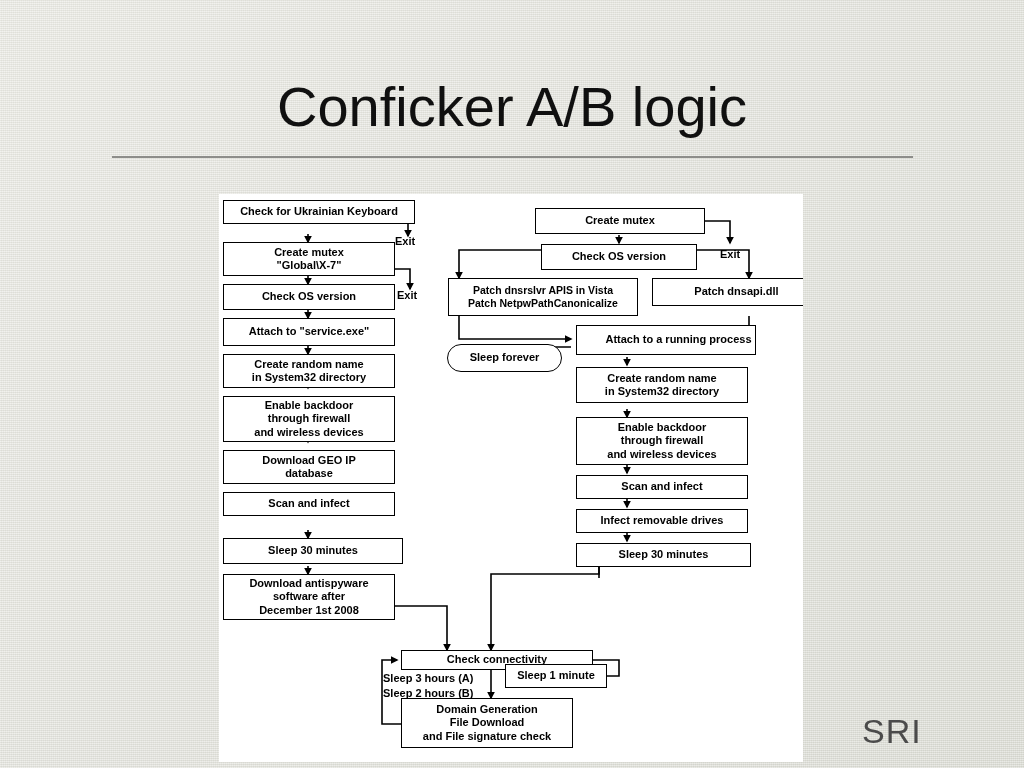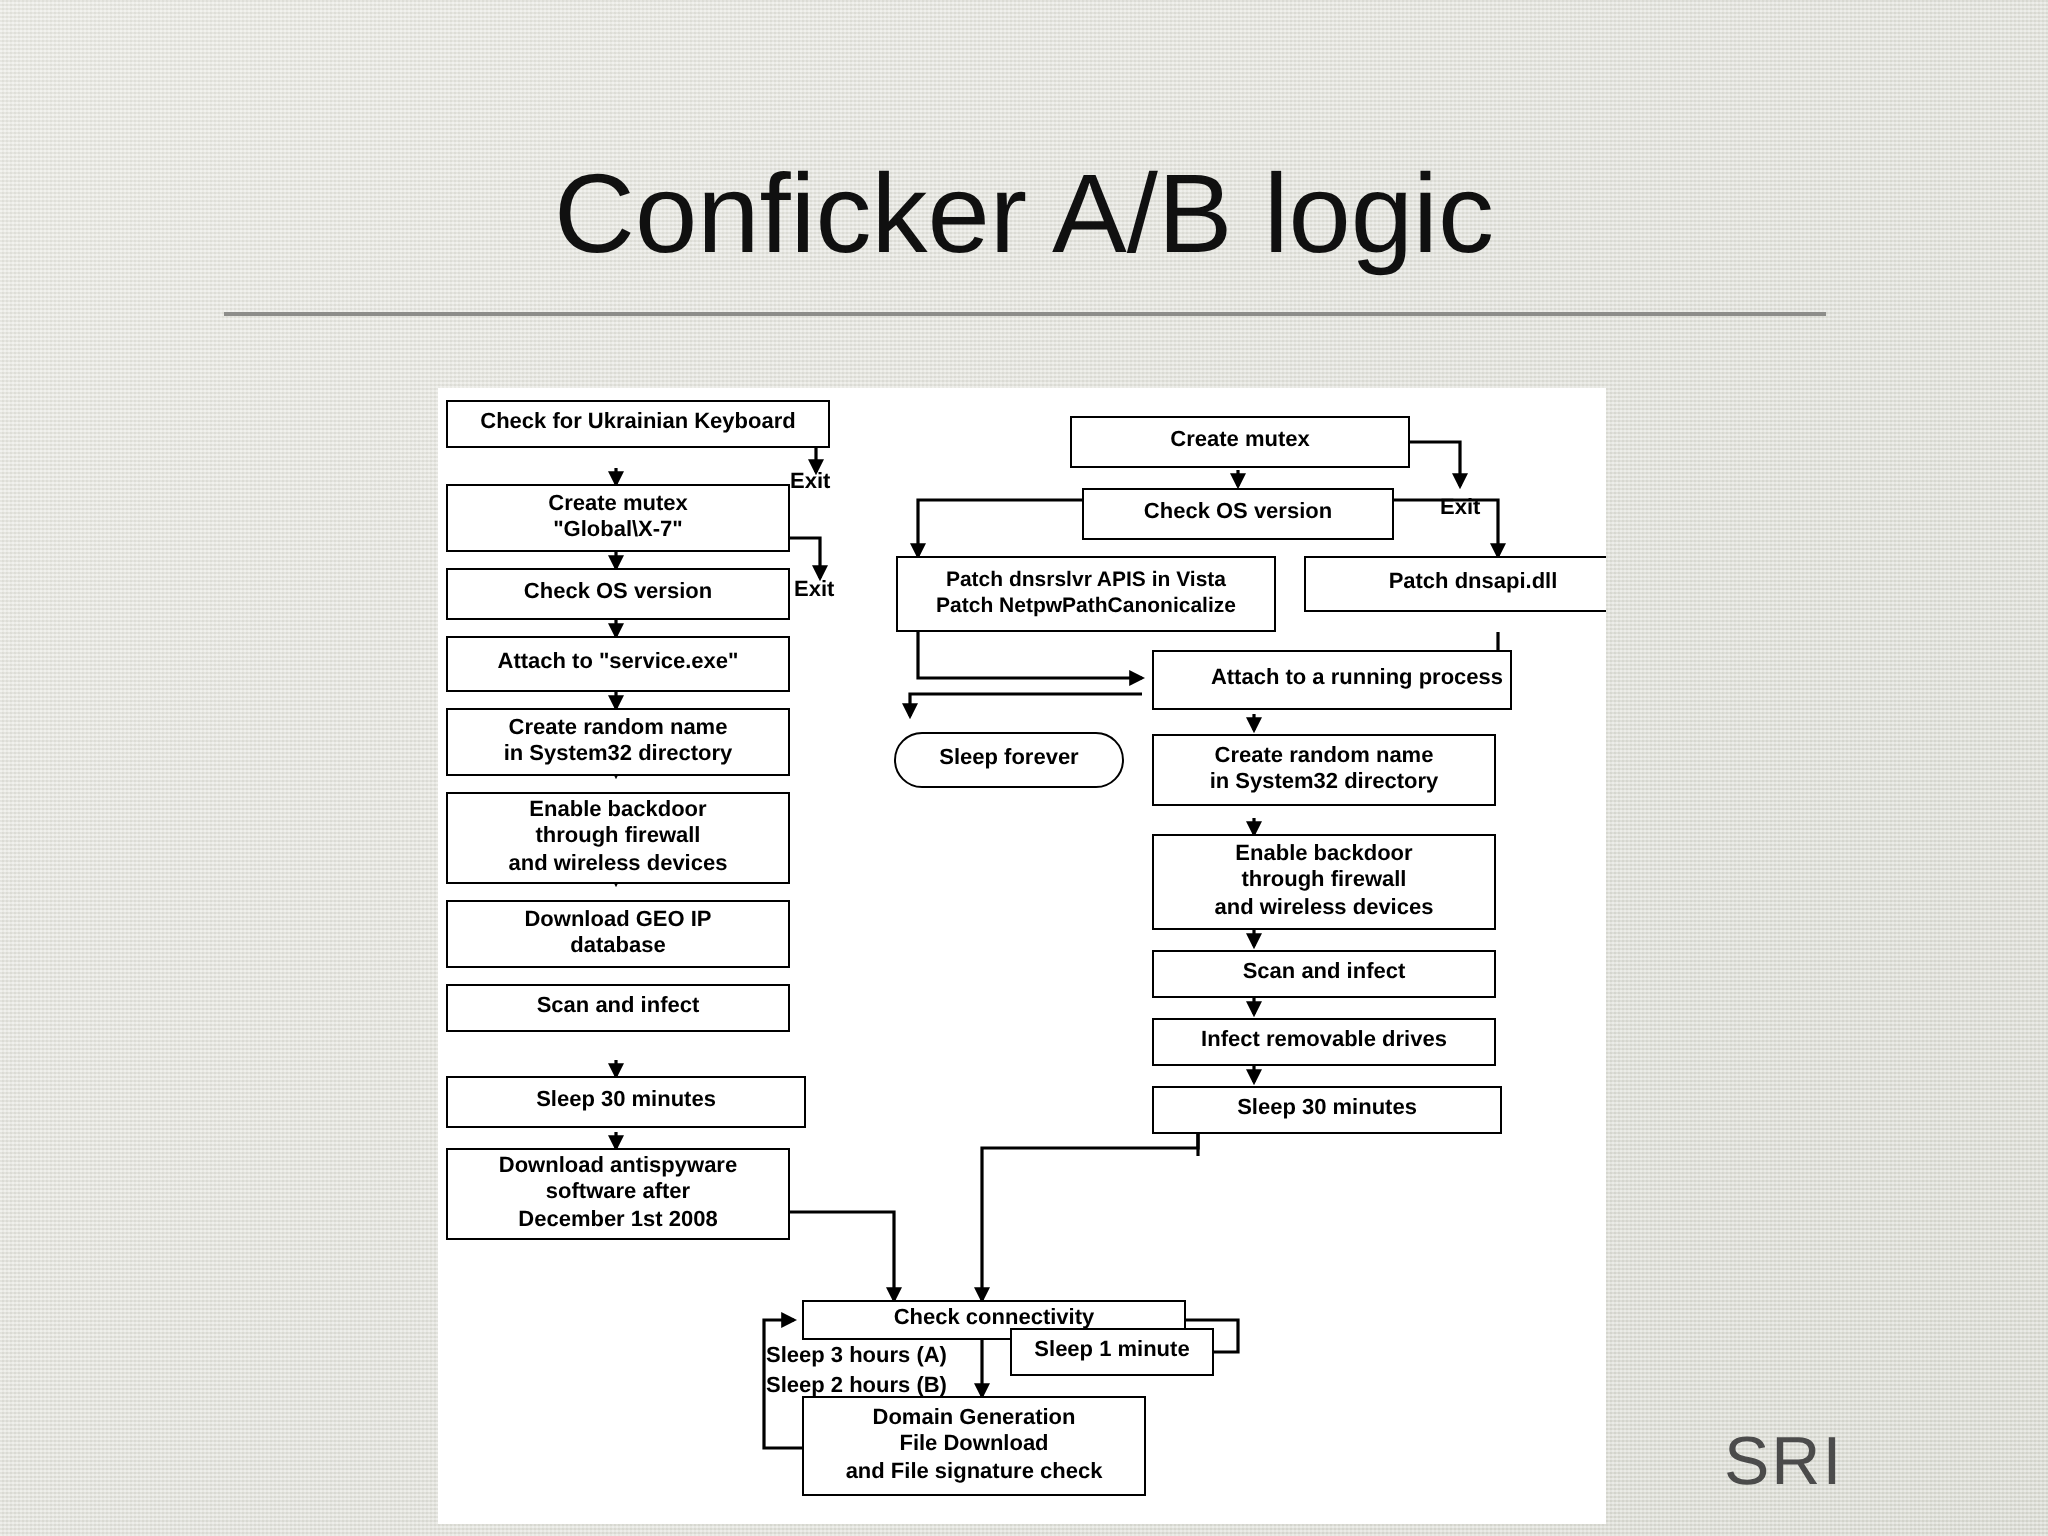--- a/index.html
+++ b/index.html
@@ -266,21 +266,21 @@
     </div>
 
     <div class="nodebox" style="left:433px; top:84px; width:169px; height:28px;">
       <span>Patch dnsapi.dll</span>
     </div>
 
     <div class="nodebox" style="left:357px; top:131px; width:180px; height:30px;padding-left:28px;">
       <span>Attach to a running process</span>
     </div>
 
-    <div class="nodebox" style="left:228px; top:172px; width:115px; height:28px;border-radius:14px;">
+    <div class="nodebox" style="left:228px; top:150px; width:115px; height:28px;border-radius:14px;">
       <span>Sleep forever</span>
     </div>
 
     <div class="nodebox" style="left:357px; top:173px; width:172px; height:36px;">
       <span>Create random name
 in System32 directory</span>
     </div>
 
     <div class="nodebox" style="left:357px; top:223px; width:172px; height:48px;">
       <span>Enable backdoor

